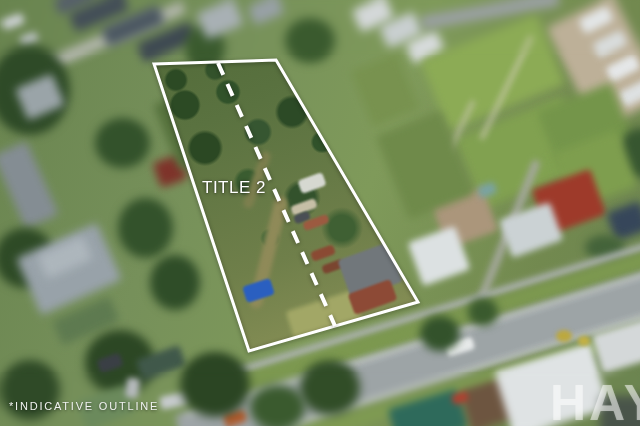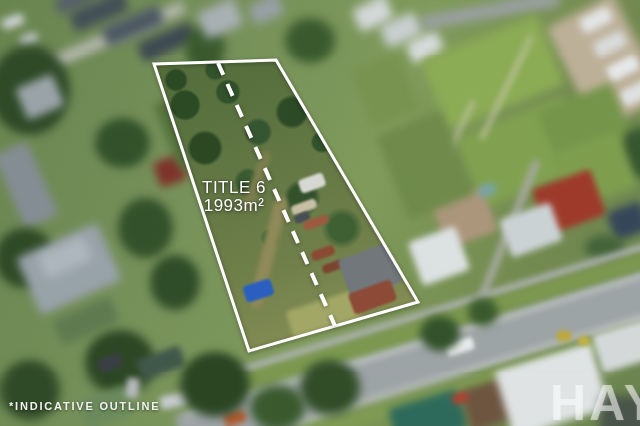--- a/index.html
+++ b/index.html
@@ -31,21 +31,21 @@
       linear-gradient(160deg,#4e6735 5%,#5a7240 30%,#6f7f4a 55%,#8e9459 76%,#9aa163 95%);
   }
   .overlay-svg{position:absolute;left:0;top:0;z-index:20;}
   .title-block{
     position:absolute;z-index:30;color:#fff;text-align:center;
     font-size:17px;line-height:18px;letter-spacing:.5px;
     text-shadow:0 1px 4px rgba(0,0,0,.6),0 0 2px rgba(0,0,0,.4);
   }
   .disclaimer{
     position:absolute;left:9px;top:400px;z-index:30;color:#f0f2f0;
-    font-size:11px;font-weight:bold;letter-spacing:1.8px;
+    font-size:11px;font-weight:normal;letter-spacing:1.8px;
     text-shadow:0 1px 3px rgba(0,0,0,.5);
   }
   .watermark{
     position:absolute;left:550px;top:374px;z-index:30;
     font-size:50px;font-weight:bold;letter-spacing:3px;
     color:rgba(255,255,255,.5);text-shadow:0 0 2px rgba(255,255,255,.15);
   }
   .dof{position:absolute;left:0;width:640px;z-index:15;backdrop-filter:blur(2px);pointer-events:none;}
 </style>
 </head>
@@ -156,19 +156,18 @@
 
   <div class="dof" style="top:0;height:55px;"></div>
   <div class="dof" style="top:372px;height:54px;"></div>
 
   <svg class="overlay-svg" width="640" height="426" viewBox="0 0 640 426">
     <polygon fill="none" stroke="#ffffff" stroke-width="3" stroke-linejoin="miter" style="filter:drop-shadow(0 1px 2px rgba(0,0,0,.35))" points="154,64 276,60 418,302 249,351"></polygon>
     <path fill="none" stroke="#ffffff" stroke-width="4" stroke-dasharray="13 10" style="filter:drop-shadow(0 1px 2px rgba(0,0,0,.35))" d="M218,63 L335,326"></path>
   </svg>
 
   <div class="title-block" style="left:199px;top:179px;width:70px">
-    <div>TITLE 6</div>
-    <div>1993m²</div>
+    <div>TITLE 2</div>
   </div>
   <div class="disclaimer">*INDICATIVE OUTLINE</div>
   <div class="watermark">HAY</div>
 
 </div>
 
 </body></html>

